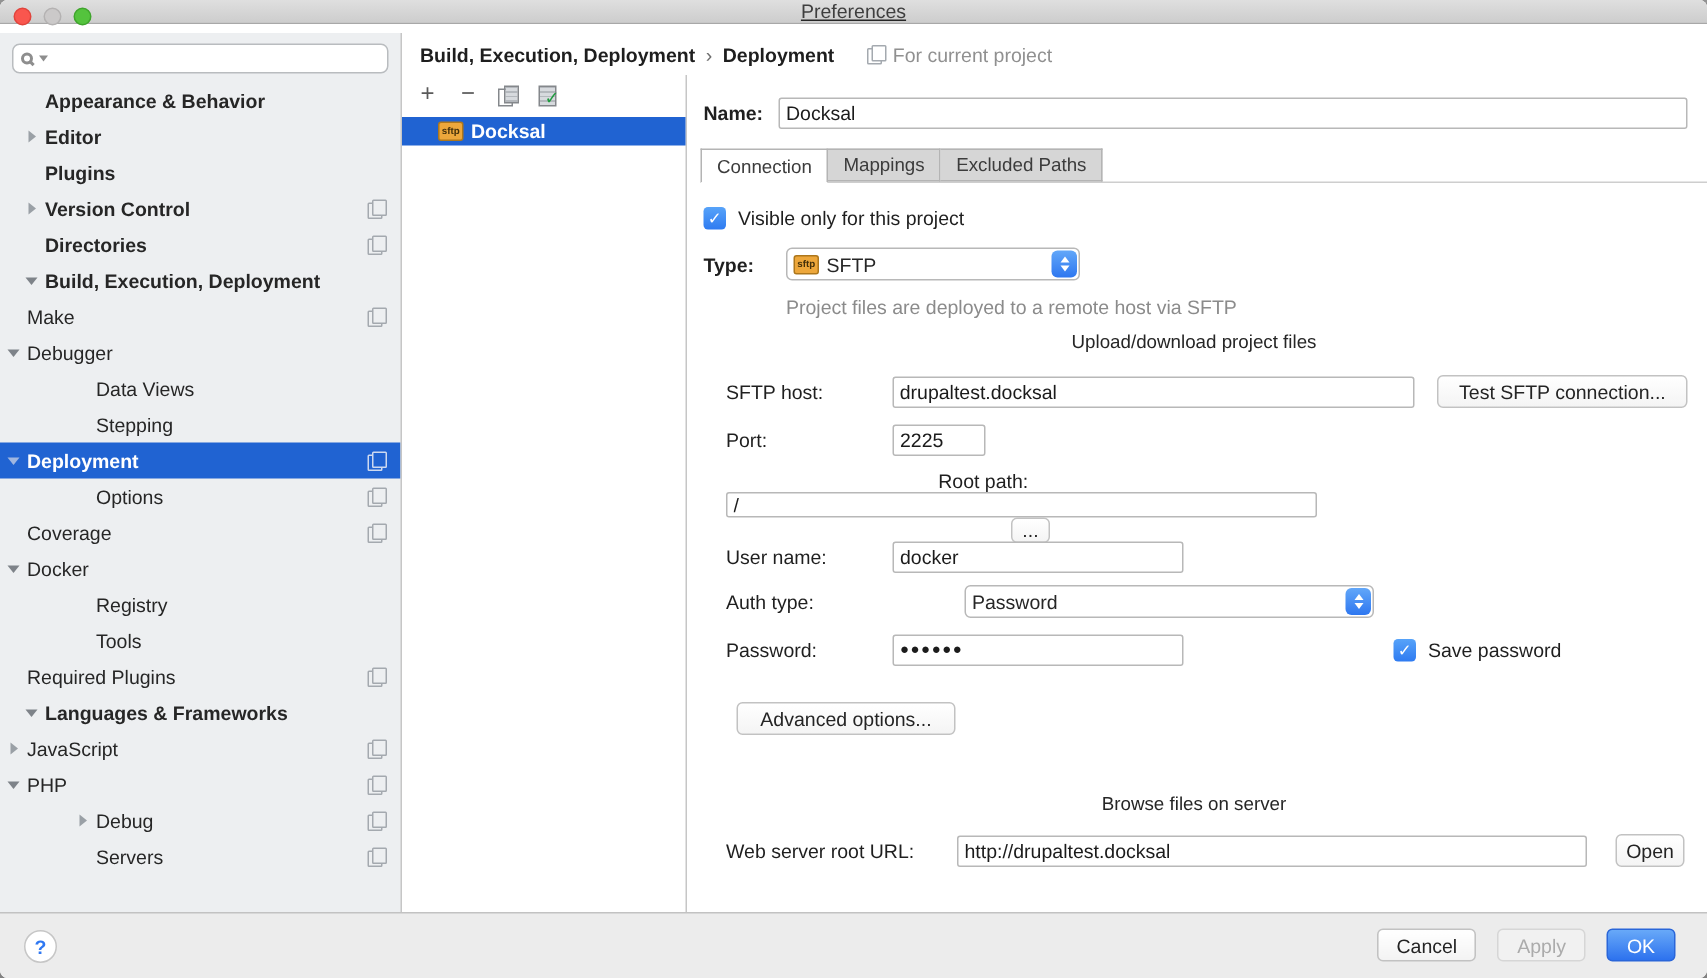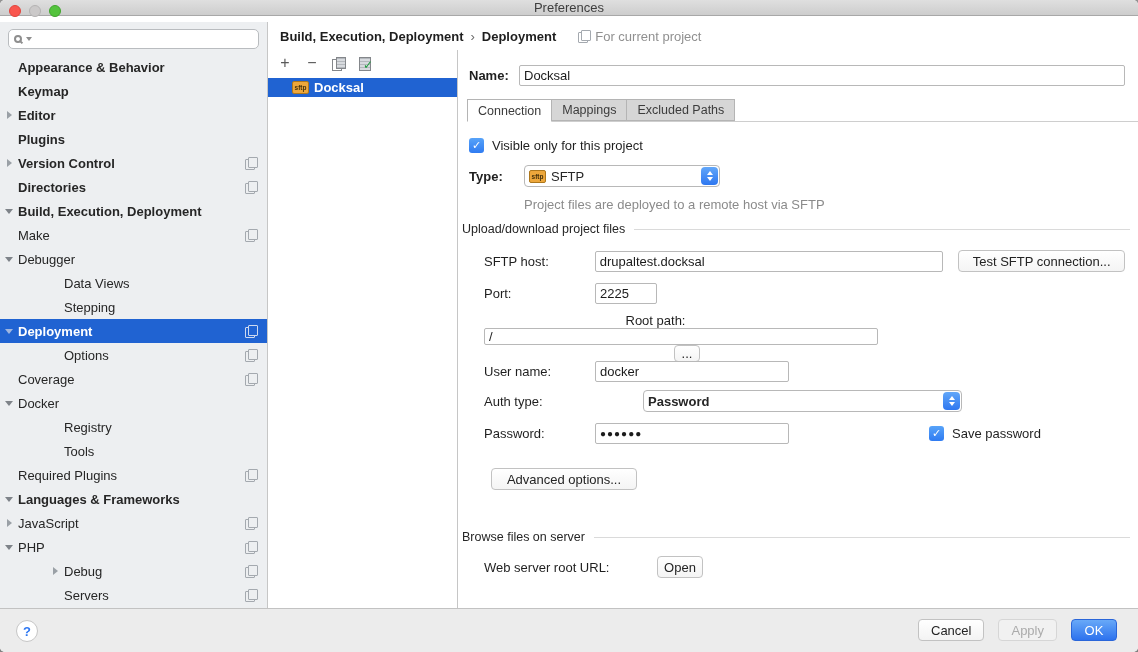--- a/index.html
+++ b/index.html
@@ -3,21 +3,21 @@
 <meta charset="utf-8">
 <style>
   * { box-sizing: border-box; margin: 0; padding: 0; }
   html,body { background:#9a9a9a; }
   body { font-family: "Liberation Sans","DejaVu Sans",sans-serif; font-size:13px; color:#262626; }
   .window { position:relative; width:1138px; height:652px; background:#fff; border-radius:5px; overflow:hidden; box-shadow:0 10px 30px rgba(0,0,0,.4); }
 
   
   .titlebar { position:absolute; left:0; top:0; width:100%; height:16px;
     background:linear-gradient(#dfdfdf,#cdcdcd); border-bottom:1px solid #a8a8a8;
-    display:flex; align-items:center; justify-content:center; }
+    display:flex; align-items:center; justify-content:center;text-decoration:underline; }
   .title { font-size:13px; color:#3e3e3e; }
   .lights { position:absolute; left:9px; top:5px; display:flex; gap:8px; }
   .light { width:12px; height:12px; border-radius:50%; }
   .light.red   { background:#f9564e; border:1px solid #e1443c; }
   .light.gray  { background:#cbc9c9; border:1px solid #b4b2b2; }
   .light.green { background:#54c33d; border:1px solid #3fa52c; }
 
   
   .sidebar { position:absolute; left:0; top:22px; bottom:44px; width:268px;
     background:#edeff1; border-right:1px solid #c6c6c6; overflow:hidden; }
@@ -28,21 +28,21 @@
     transform:rotate(45deg); right:-3px; bottom:-2px; }
   .mag-caret { width:0; height:0; border-left:3px solid transparent; border-right:3px solid transparent;
     border-top:4px solid #8e8e8e; margin-left:2px; }
   .search-input { flex:1; border:none; outline:none; background:transparent; height:16px; font-size:12px; }
 
   .tree { margin-top:6px; }
   .trow { height:24px; display:flex; align-items:center; cursor:default; }
   .trow .tw { width:18px; height:100%; display:flex; align-items:center; justify-content:center; flex:none; }
   .tri-r { width:0;height:0;border-top:4px solid transparent;border-bottom:4px solid transparent;border-left:5px solid #9aa0a6; }
   .tri-d { width:0;height:0;border-left:4px solid transparent;border-right:4px solid transparent;border-top:5px solid #7e8389; }
-  .lvl0 { } .lvl1 { } .lvl2 { padding-left:46px; }
+  .lvl0 { padding-left:12px; } .lvl1 { } .lvl2 { padding-left:46px; }
   .trow.b .lbl { font-weight:bold; }
   .proj { position:relative; width:12px; height:12px; margin-left:auto; margin-right:10px; flex:none; }
   .proj::before { content:""; position:absolute; left:0; top:2px; width:8px; height:9px; border:1px solid #a4a9af; border-radius:1px; }
   .proj::after  { content:""; position:absolute; left:3px; top:0; width:8px; height:9px; border:1px solid #a4a9af; border-radius:1px; background:#edeff1; }
   .trow.sel { background:#2063d2; }
   .trow.sel .lbl { color:#fff; font-weight:bold; }
   .trow.sel .tri-d { border-top-color:#9fb6e0; }
   .trow.sel .proj::before { border-color:#cdd9f0; }
   .trow.sel .proj::after  { border-color:#cdd9f0; background:#2063d2; }
 
@@ -86,21 +86,21 @@
   .chev-up { width:0;height:0;border-left:3px solid transparent;border-right:3px solid transparent;border-bottom:4px solid #fff; }
   .chev-dn { width:0;height:0;border-left:3px solid transparent;border-right:3px solid transparent;border-top:4px solid #fff; }
   .cbox { width:15px; height:15px; border-radius:3px; background:linear-gradient(#57a3f9,#2f7bf1);
     display:flex; align-items:center; justify-content:center; color:#fff; font-size:11px; flex:none; }
   .tabbar { position:absolute; left:9px; right:0; top:49px; height:23px; display:flex; align-items:flex-end;
     border-bottom:1px solid #cecece; }
   .tab { height:22px; padding:0 10px; display:flex; align-items:center; font-size:12.5px; color:#3c3c3c;
     background:#d6d6d6; border:1px solid #b4b4b4; border-left:none; }
   .tab:first-child { border-left:1px solid #b4b4b4; }
   .tab.active { background:#fff; border-bottom:1px solid #fff; margin-bottom:-1px; height:23px; }
-  .section { display:flex; align-items:center; }
+  .section { display:flex; align-items:center;flex-direction:column; }
   .sec-label { font-size:12.5px; color:#262626; flex:none; }
   .sec-line { flex:1; height:1px; background:#dadada; margin-left:9px; }
   .hint { color:#8b8b8b; }
 
   
   .bottombar { position:absolute; left:0; right:0; bottom:0; height:44px; background:#ececec; border-top:1px solid #c2c2c2; }
   .help-btn { position:absolute; left:16px; top:11px; width:22px; height:22px; border-radius:50%; background:#fff;
     border:1px solid #c6c6c6; color:#2f78f2; font-size:13px; font-weight:bold; display:flex; align-items:center; justify-content:center; }
   .bb-buttons { position:absolute; right:21px; top:10px; display:flex; gap:14px; align-items:center; }
   .bb-btn { height:22px; min-width:46px; padding:0 12px; border-radius:4px; font:13px "Liberation Sans","DejaVu Sans",sans-serif; }
@@ -127,24 +127,20 @@
       <span class="mag"></span>
       <span class="mag-caret"></span>
       <input class="search-input" value="" style="">
     </div>
     <div class="tree">
       <div class="trow lvl0 b">
           <span class="tw"></span>
           <span class="lbl">Appearance &amp; Behavior</span>
         </div>
       <div class="trow lvl0 b">
-          <span class="tw"></span>
-          <span class="lbl">Keymap</span>
-        </div>
-      <div class="trow lvl0 b">
           <span class="tw">
             <span class="tri-r"></span>
           </span>
           <span class="lbl">Editor</span>
         </div>
       <div class="trow lvl0 b">
           <span class="tw"></span>
           <span class="lbl">Plugins</span>
         </div>
       <div class="trow lvl0 b">
@@ -333,21 +329,21 @@
       <button class="btn" style="margin-left:12px; width:88px;">Autodetect</button>
     </div>
 
     <div class="frow" style="left:26px; top:310px; height:22px;">
       <span class="flabel" style="width:111px;">User name:</span>
       <input class="field" style="width: 194px;" value="docker">
     </div>
 
     <div class="frow" style="left:26px; top:340px; height:22px;gap:48px;">
       <span class="flabel" style="width:111px;">Auth type:</span>
-      <div class="combo" style="width:319px;font-weight:bold;">
+      <div class="combo" style="width:273px;">
         <span>Password</span>
         <span class="stepper">
             <span class="chev-up"></span>
             <span class="chev-dn"></span>
           </span>
       </div>
     </div>
 
     <div class="frow" style="left:26px; top:372px; right:13px; height:22px;">
       <span class="flabel" style="width:111px;">Password:</span>
@@ -360,20 +356,21 @@
       <button class="btn" style="width:146px;">Advanced options...</button>
     </div>
 
     <div class="frow section" style="left:4px; top:479px; right:8px; height:16px;">
       <span class="sec-label">Browse files on server</span>
       <span class="sec-line"></span>
     </div>
 
     <div class="frow" style="left:26px; top:506px; height:22px;">
       <span class="flabel" style="width:154px;">Web server root URL:</span>
+      <input class="field" style="width: 420px;" value="http://drupaltest.docksal">
       <button class="btn" style="margin-left:19px; width:46px; padding:0;">Open</button>
     </div>
 
   </div>
 
   <div class="bottombar">
     <div class="help-btn">?</div>
     <div class="bb-buttons">
       <button class="bb-btn bb-cancel">Cancel</button>
       <button class="bb-btn bb-apply">Apply</button>

